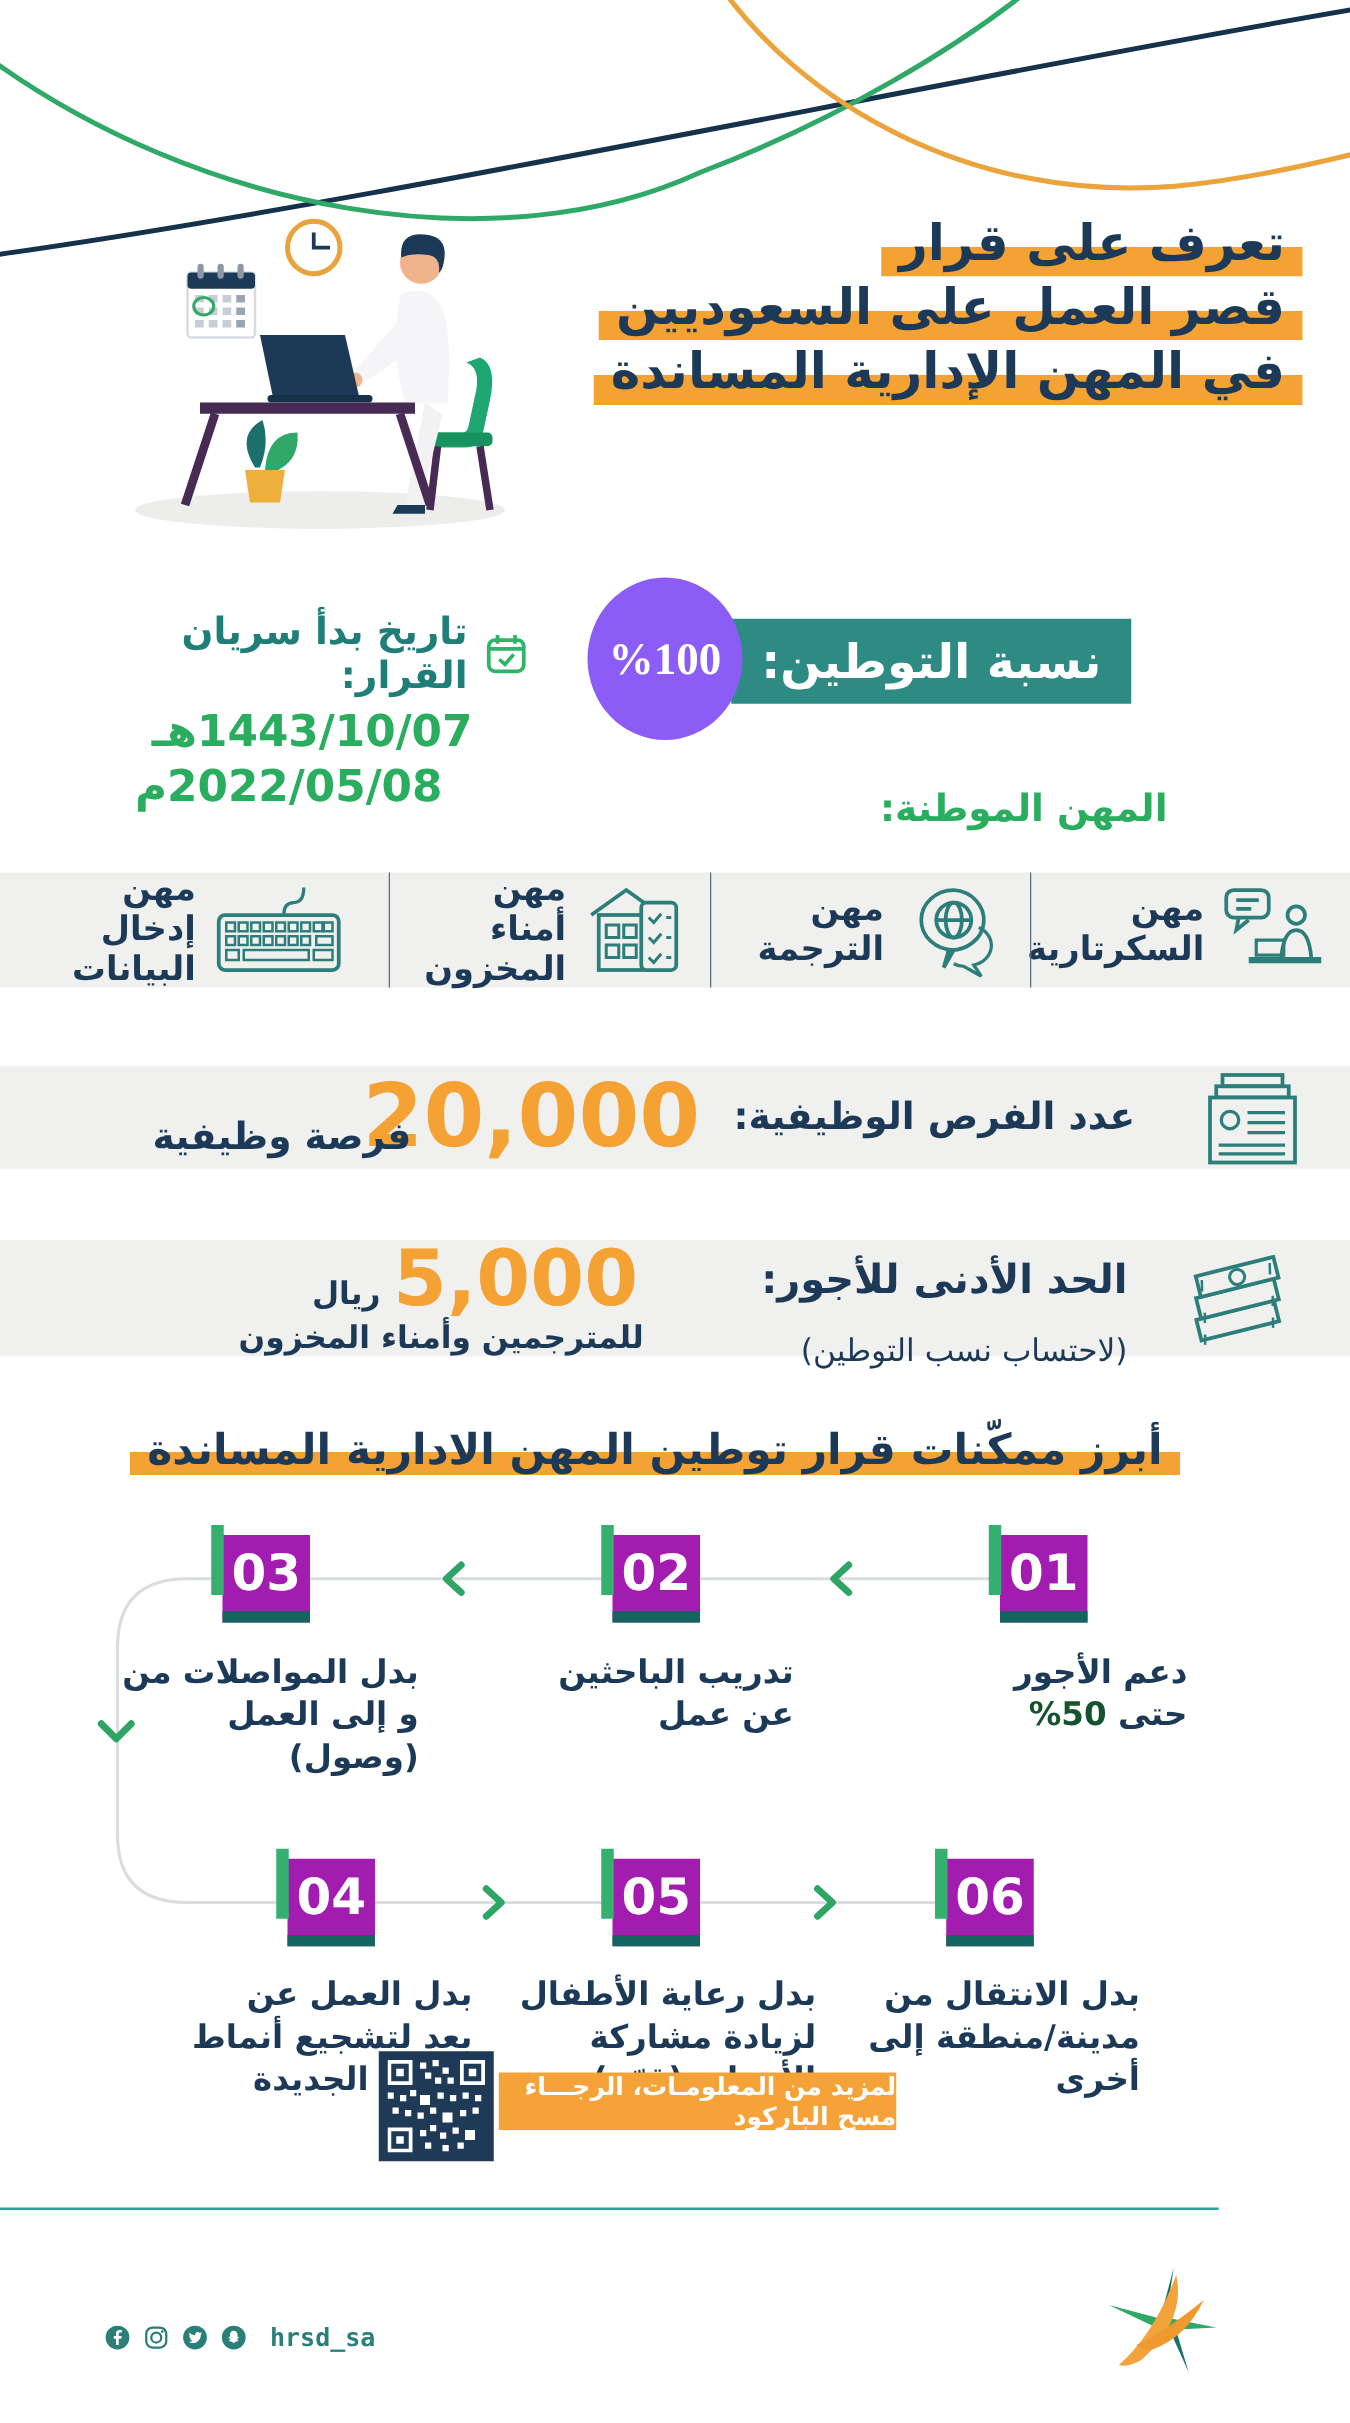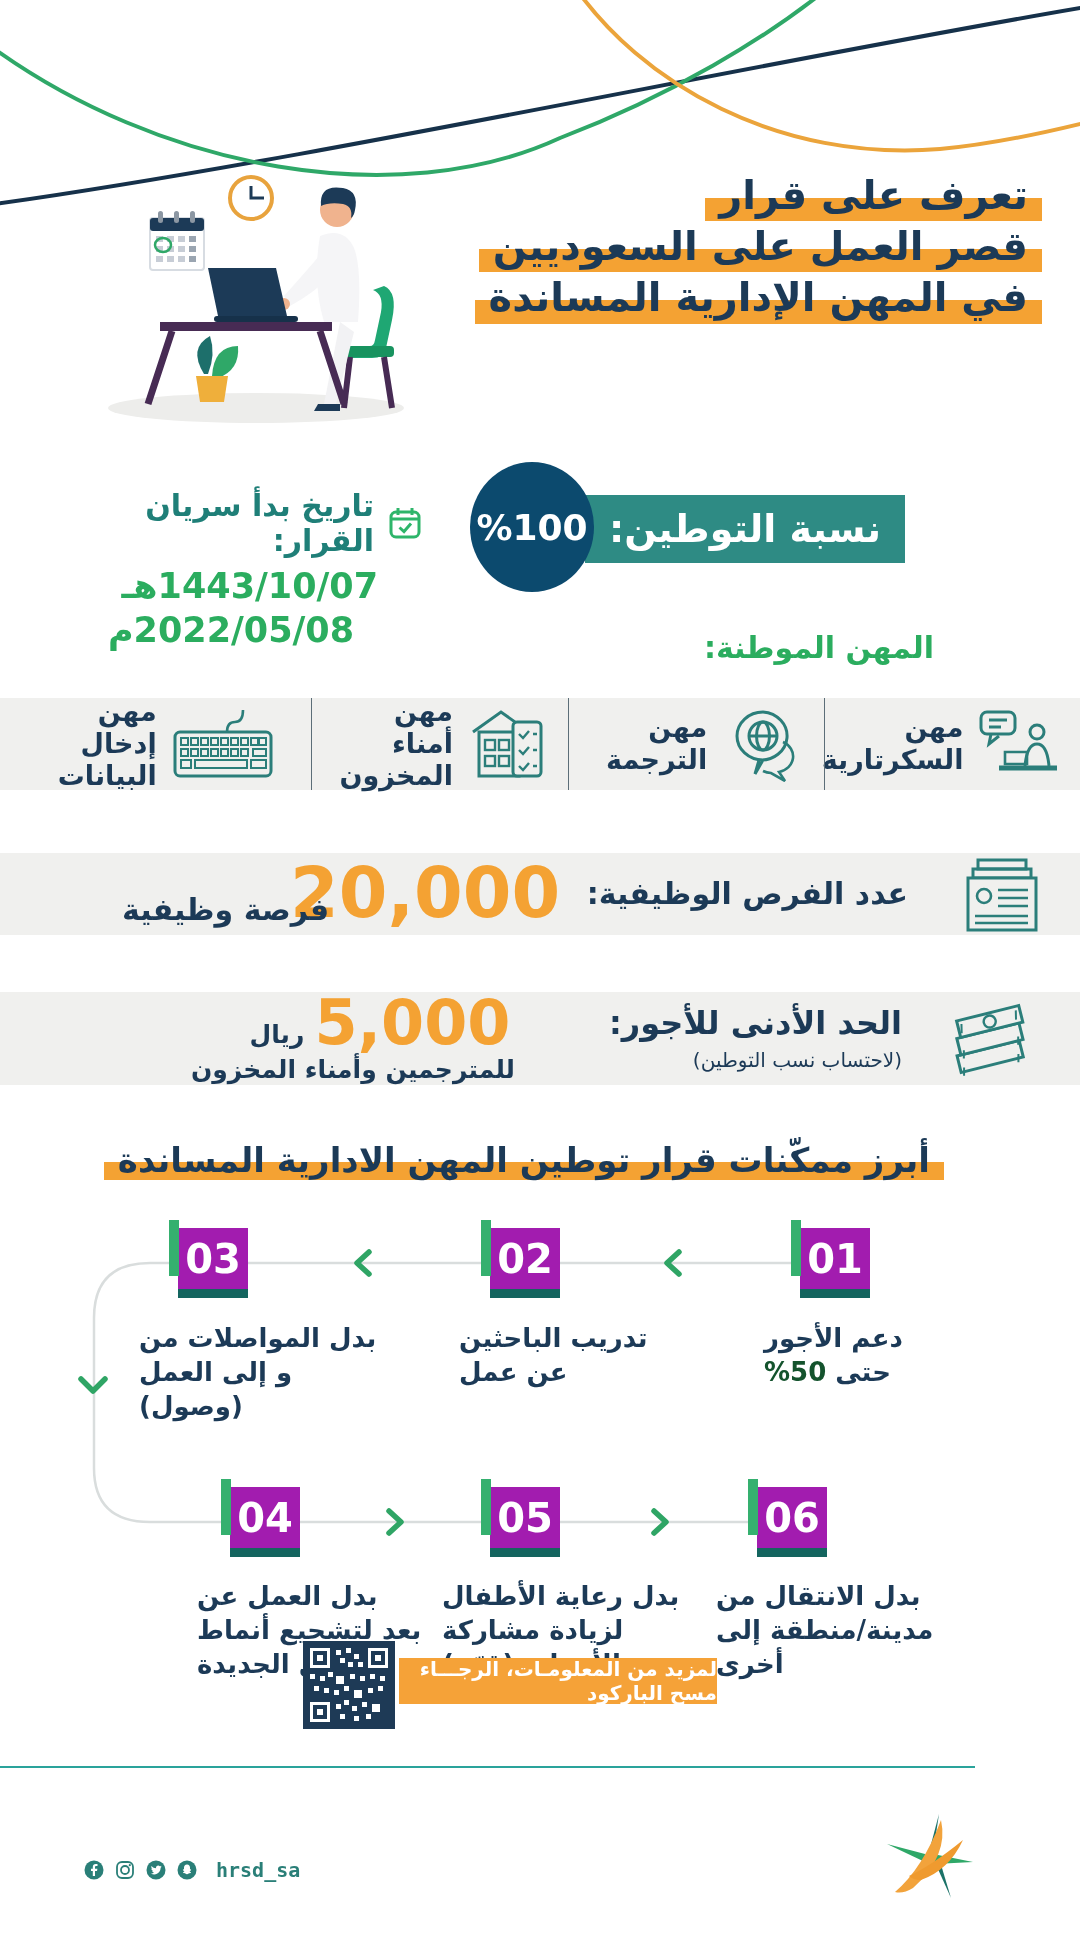--- a/index.html
+++ b/index.html
@@ -6,22 +6,22 @@
   .page{position:relative;width:1080px;height:1938px;background:#ffffff;overflow:hidden;
         font-family:"DejaVu Sans", sans-serif;direction:rtl;}
   .abs{position:absolute;}
   svg{display:block;}
   
   .title{right:38px;top:170px;text-align:right;color:#1C3A57;font-weight:bold;font-size:40px;line-height:1.28;}
   .hl{display:inline-block;padding:0 14px;background:linear-gradient(to top,#F4A233 46%,rgba(0,0,0,0) 46%);}
   
   .saud-box{right:175px;top:495px;height:68px;line-height:68px;background:#2E8B84;color:#fff;
             font-size:38px;font-weight:bold;padding:0 24px;}
-  .saud-circle{left:470px;top:462px;width:124px;height:130px;border-radius:50%;background:#0c4a6e;
-               color:#fff;font-size:36px;font-weight:bold;display:flex;align-items:center;justify-content:center;}
+  .saud-circle{left:470px;top:462px;width:124px;height:130px;border-radius:50%;background:#8b5cf6;
+               color:#fff;font-size:36px;font-weight:bold;display:flex;align-items:center;justify-content:center;font-family:Liberation Serif, serif;}
   
   .date-block{left:56px;top:488px;width:368px;text-align:right;}
   .date-label{color:#1F7F78;font-size:30px;font-weight:bold;display:flex;align-items:center;justify-content:flex-start;gap:12px;direction:rtl;}
   .date-hijri{color:#2BAD5F;font-size:35px;font-weight:bold;margin-top:8px;padding-left:0;padding-right:46px;}
   .date-greg{color:#2BAD5F;font-size:35px;font-weight:bold;margin-top:4px;padding-right:70px;}
   
   .prof-heading{right:146px;top:630px;color:#2BAD5F;font-size:30px;font-weight:bold;}
   .band{left:0;width:1080px;background:#F0F0EE;}
   .prof-band{top:698px;height:92px;display:flex;direction:rtl;align-items:stretch;}
   .prof-cell{flex:1;display:flex;align-items:center;justify-content:center;gap:14px;direction:rtl;}
@@ -32,32 +32,32 @@
   .jobs-band{top:853px;height:82px;}
   .j-icon{right:38px;top:5px;}
   .j-label{right:172px;top:0;height:82px;line-height:82px;color:#1C3A57;font-size:30px;font-weight:bold;white-space:nowrap;}
   .j-num{left:290px;top:-2px;height:82px;line-height:84px;color:#F4A233;font-size:70px;font-weight:bold;direction:ltr;}
   .j-unit{left:122px;bottom:8px;color:#1C3A57;font-size:30px;font-weight:bold;white-space:nowrap;}
   
   .wage-band{top:992px;height:93px;}
   .w-icon{right:36px;top:5px;}
   .w-labels{right:178px;top:12px;text-align:right;color:#1C3A57;}
   .w-label{font-size:32px;font-weight:bold;}
-  .w-sub{font-size:20px;margin-top:6px;}
+  .w-sub{font-size:25px;margin-top:24px;}
   .w-num-wrap{left:245px;top:0px;width:270px;text-align:center;}
   .w-num-row{display:flex;direction:rtl;justify-content:center;align-items:flex-end;gap:10px;}
   .w-num{color:#F4A233;font-size:62px;font-weight:bold;line-height:1.0;direction:ltr;text-align:center;}
   .w-unit{color:#1C3A57;font-size:25px;font-weight:bold;padding-bottom:5px;}
   .w-note{color:#1C3A57;font-size:25px;font-weight:bold;margin-top:1px;white-space:nowrap;}
   
   .en-heading{right:136px;top:1140px;color:#1C3A57;font-size:34px;font-weight:bold;}
   .step{position:absolute;width:70px;height:61px;background:#a21caf;border-bottom:9px solid #14655F;
         color:#fff;font-size:40px;font-weight:bold;display:flex;align-items:center;justify-content:center;}
   .step::before{content:"";position:absolute;left:-9px;top:-8px;width:10px;height:56px;background:#35B06F;}
-  .steplabel{position:absolute;text-align:left;color:#1C3A57;font-size:26px;font-weight:bold;line-height:1.3;direction:rtl;padding-left:44px;}
+  .steplabel{position:absolute;text-align:right;color:#1C3A57;font-size:26px;font-weight:bold;line-height:1.3;direction:rtl;}
   .pct{color:#14532d;}
   
   .qr{left:303px;top:1641px;width:92px;height:88px;background:#1E3A56;display:flex;align-items:center;justify-content:center;}
   .qr-banner{left:399px;top:1658px;width:318px;height:46px;background:#F5A238;color:#fff;
              font-size:20px;font-weight:bold;display:flex;align-items:center;justify-content:center;direction:rtl;}
   .divider{left:0;top:1766px;width:975px;height:2px;background:#2AA39B;}
   
   .social{left:84px;top:1858px;display:flex;direction:ltr;align-items:center;gap:11px;}
   .handle{color:#2A7F78;font-size:20px;font-weight:bold;font-family:"DejaVu Sans Mono", monospace;margin-left:8px;}
   .logo{left:883px;top:1812px;}

